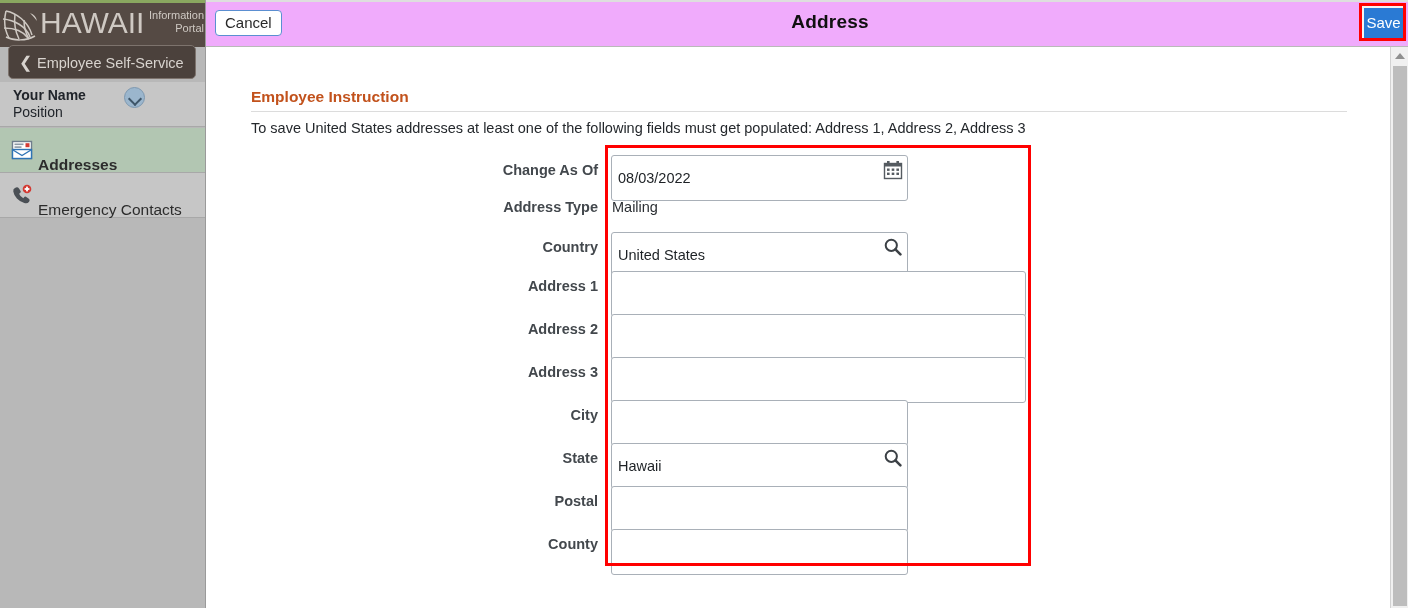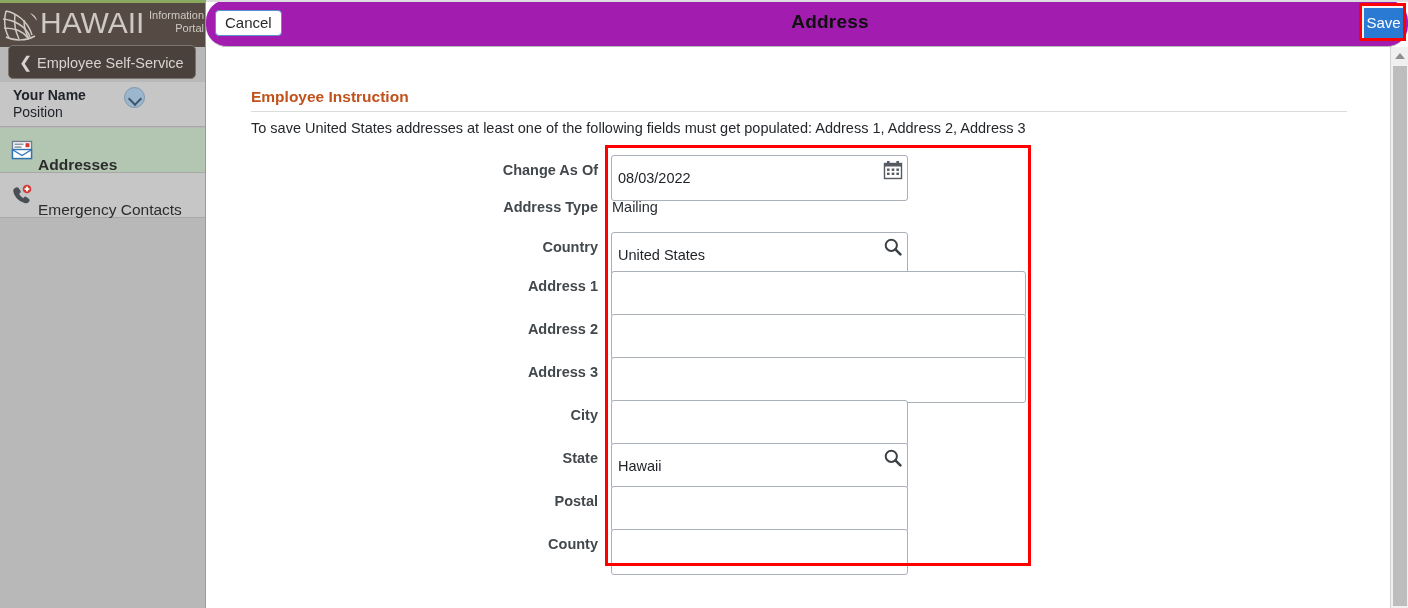--- a/index.html
+++ b/index.html
@@ -169,24 +169,23 @@
     height: 608px;
     background: #ffffff;
     border-left: 1px solid #9a9a9a;
     box-sizing: border-box;
   }
   #topbar {
     position: absolute;
     left: 0; top: 0;
     width: 1202px;
     height: 47px;
-    background: #a21caf;
+    background: #f0abfc;
     border-bottom: 1px solid #b9b9b9;
     box-sizing: border-box;
-    border-radius: 21px;
   }
   #topbar-hairline {
     position: absolute;
     left: 0; top: 0;
     width: 1202px; height: 2px;
     background: #dedede;
   }
   #cancel-btn {
     position: absolute;
     left: 9px; top: 10px;

